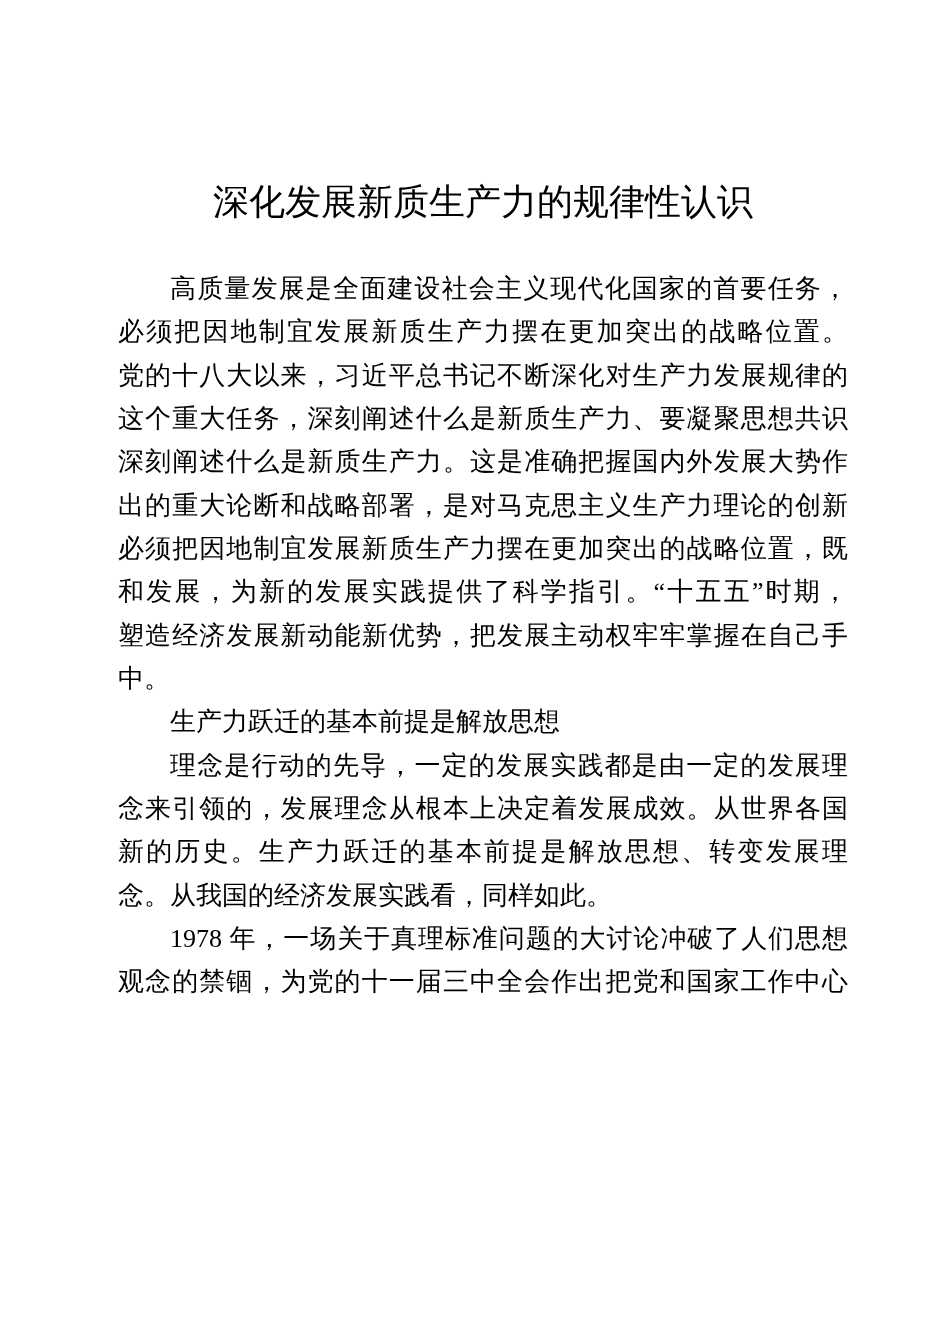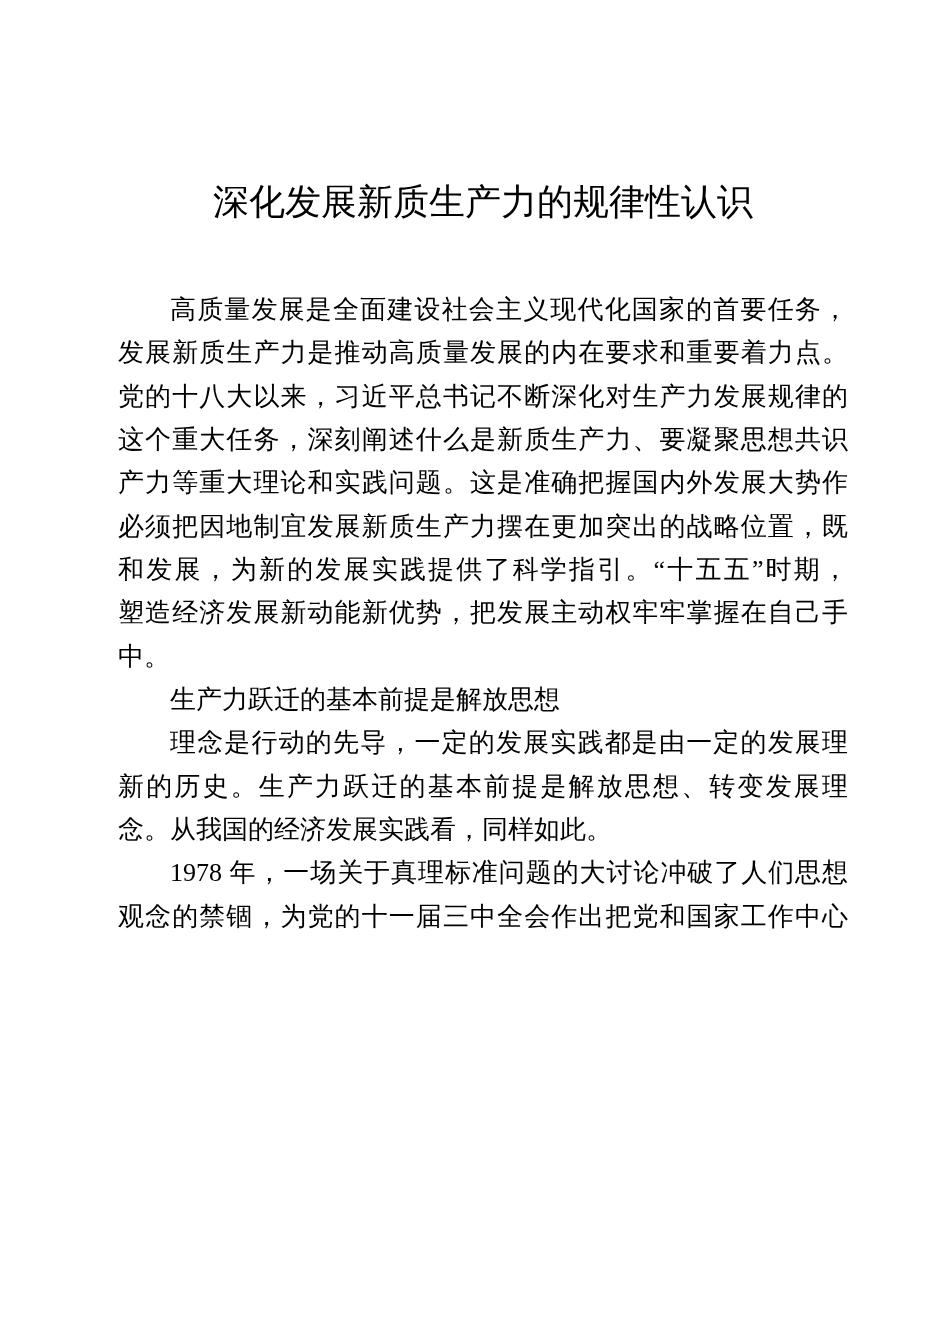--- a/index.html
+++ b/index.html
@@ -25,21 +25,21 @@
   .doc-title {
     margin: 175px 0 0 0;
     font-size: 36px;
     line-height: 38px;
     font-weight: normal;
     text-align: center;
     letter-spacing: 0;
     white-space: nowrap;
   }
   .doc-body {
-    margin-top: 67px;
+    margin-top: 46px;
   }
   .paragraph {
     margin: 0;
     padding: 0;
   }
   .line {
     font-size: 26px;
     line-height: 43.33px;
     height: 43.33px;
     text-align: justify;
@@ -58,34 +58,36 @@
   }
 </style>
 </head>
 <body>
 
 <div class="doc">
   <h1 class="doc-title">深化发展新质生产力的规律性认识</h1>
   <div class="doc-body">
       <div class="paragraph body">
         <div class="line indent">高质量发展是全面建设社会主义现代化国家的首要任务，</div>
-        <div class="line">发展新质生产力是推动高质量发展的内在要求和重要着力点。</div>
+        <div class="line">必须把因地制宜发展新质生产力摆在更加突出的战略位置。</div>
         <div class="line">党的十八大以来，习近平总书记不断深化对生产力发展规律的</div>
         <div class="line">这个重大任务，深刻阐述什么是新质生产力、要凝聚思想共识</div>
-        <div class="line">产力等重大理论和实践问题。这是准确把握国内外发展大势作</div>
+        <div class="line">深刻阐述什么是新质生产力。这是准确把握国内外发展大势作</div>
+        <div class="line">出的重大论断和战略部署，是对马克思主义生产力理论的创新</div>
         <div class="line">必须把因地制宜发展新质生产力摆在更加突出的战略位置，既</div>
         <div class="line">和发展，为新的发展实践提供了科学指引。“十五五”时期，</div>
         <div class="line">塑造经济发展新动能新优势，把发展主动权牢牢掌握在自己手</div>
         <div class="line end">中。</div>
       </div>
       <div class="paragraph subheading">
         <div class="line indent end">生产力跃迁的基本前提是解放思想</div>
       </div>
       <div class="paragraph body">
         <div class="line indent">理念是行动的先导，一定的发展实践都是由一定的发展理</div>
+        <div class="line">念来引领的，发展理念从根本上决定着发展成效。从世界各国</div>
         <div class="line">新的历史。生产力跃迁的基本前提是解放思想、转变发展理</div>
         <div class="line end">念。从我国的经济发展实践看，同样如此。</div>
       </div>
       <div class="paragraph body">
         <div class="line indent">1978 年，一场关于真理标准问题的大讨论冲破了人们思想</div>
         <div class="line">观念的禁锢，为党的十一届三中全会作出把党和国家工作中心</div>
       </div>
     </div>
 </div>
 

